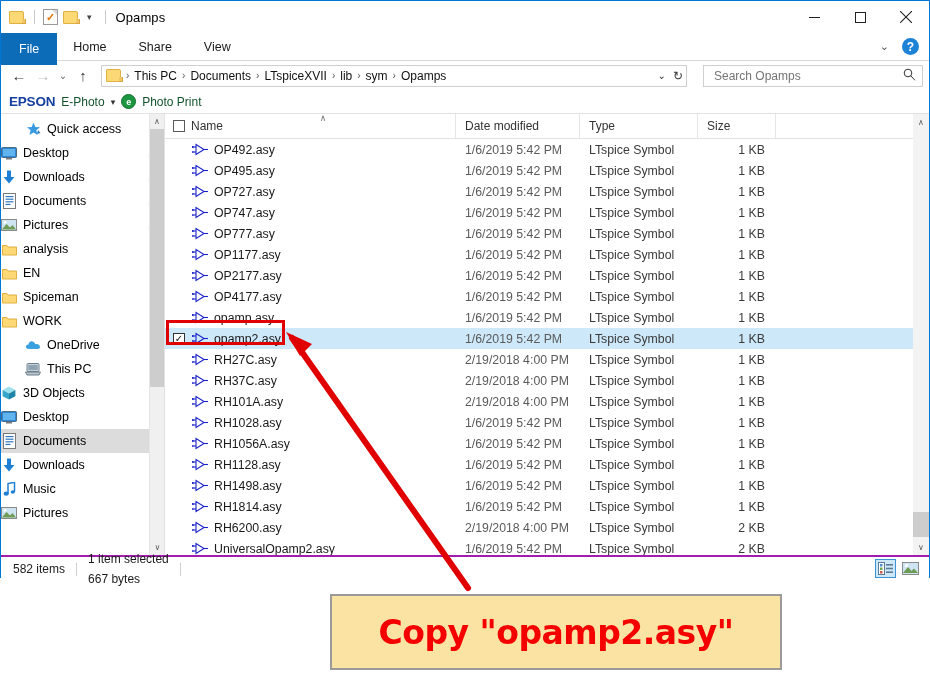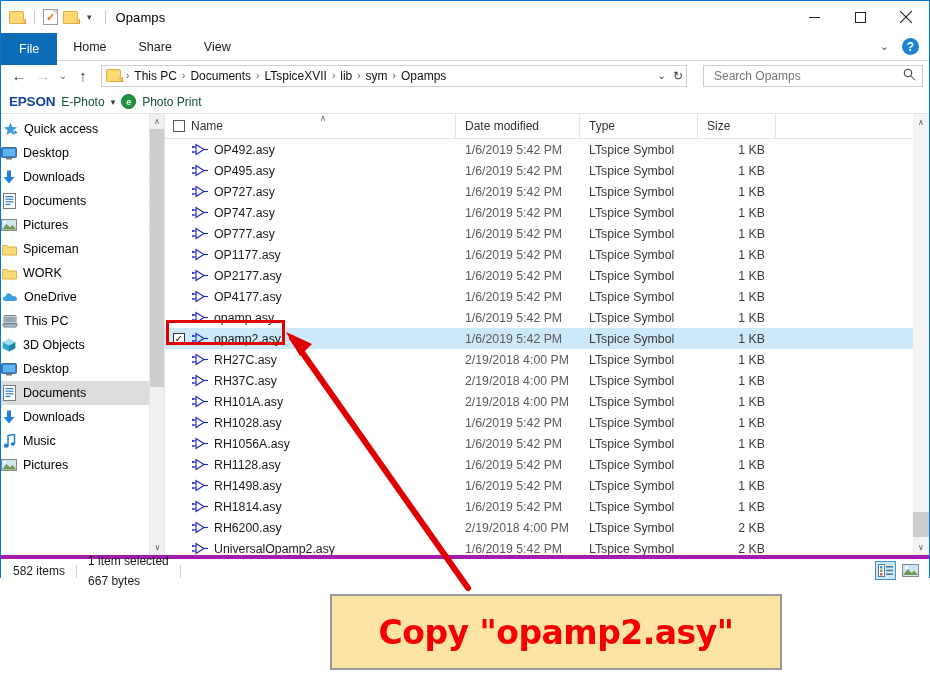--- a/index.html
+++ b/index.html
@@ -296,21 +296,21 @@
     margin-right: 6px;
     flex-shrink: 0;
     display: flex; align-items: center; justify-content: center;
   }
   .nav-label { white-space: nowrap; }
   .pin {
     margin-left: auto;
     color: #9a9a9a;
     font-size: 11px;
   }
-  .lvl0 { padding-left: 1px; }
+  .lvl0 { padding-left: 24px; }
   .lvl1 { }
 
   .nav-scrollbar {
     position: absolute;
     right: 0; top: 0;
     width: 15px; height: 441px;
     background: #f0f0f0;
     border-left: 1px solid #e6e6e6;
     box-sizing: border-box;
   }
@@ -419,21 +419,21 @@
     position: absolute;
     left: 0;
     top: 398px;
     width: 16px; height: 25px;
     background: #cdcdcd;
   }
 
   
   .statusbar {
     height: 24px;
-    border-top: 4px solid #a21caf;
+    border-top: 2px solid #a21caf;
     display: flex;
     align-items: center;
     font-size: 12px;
     color: #1a1a1a;
     padding-left: 12px;
     position: relative;
     background: #fff;
   }
   .status-sep {
     width: 1px; height: 13px;
@@ -659,20 +659,36 @@
                 <path d="M7.4 0.8 L11.2 4.6 L9.6 5.3 L8.8 7.6 L4.4 3.2 L6.7 2.4 Z" fill="#9a9a9a"></path>
                 <line x1="4.6" y1="7.4" x2="1" y2="11" stroke="#9a9a9a" stroke-width="1.2"></line>
               </svg></span>
           </div>
           <div class="nav-item lvl1">
             <span class="nav-ico">
               <svg width="15" height="13" viewBox="0 0 15 13">
                 <path d="M0.5 2.5 L5 2.5 L6.2 4 L14.5 4 L14.5 12 L0.5 12 Z" fill="#fcd975" stroke="#e0b040" stroke-width="1"></path>
               </svg>
             </span>
+            <span class="nav-label">analysis</span>
+          </div>
+          <div class="nav-item lvl1">
+            <span class="nav-ico">
+              <svg width="15" height="13" viewBox="0 0 15 13">
+                <path d="M0.5 2.5 L5 2.5 L6.2 4 L14.5 4 L14.5 12 L0.5 12 Z" fill="#fcd975" stroke="#e0b040" stroke-width="1"></path>
+              </svg>
+            </span>
+            <span class="nav-label">EN</span>
+          </div>
+          <div class="nav-item lvl1">
+            <span class="nav-ico">
+              <svg width="15" height="13" viewBox="0 0 15 13">
+                <path d="M0.5 2.5 L5 2.5 L6.2 4 L14.5 4 L14.5 12 L0.5 12 Z" fill="#fcd975" stroke="#e0b040" stroke-width="1"></path>
+              </svg>
+            </span>
             <span class="nav-label">Spiceman</span>
           </div>
           <div class="nav-item lvl1">
             <span class="nav-ico">
               <svg width="15" height="13" viewBox="0 0 15 13">
                 <path d="M0.5 2.5 L5 2.5 L6.2 4 L14.5 4 L14.5 12 L0.5 12 Z" fill="#fcd975" stroke="#e0b040" stroke-width="1"></path>
               </svg>
             </span>
             <span class="nav-label">WORK</span>
           </div>

